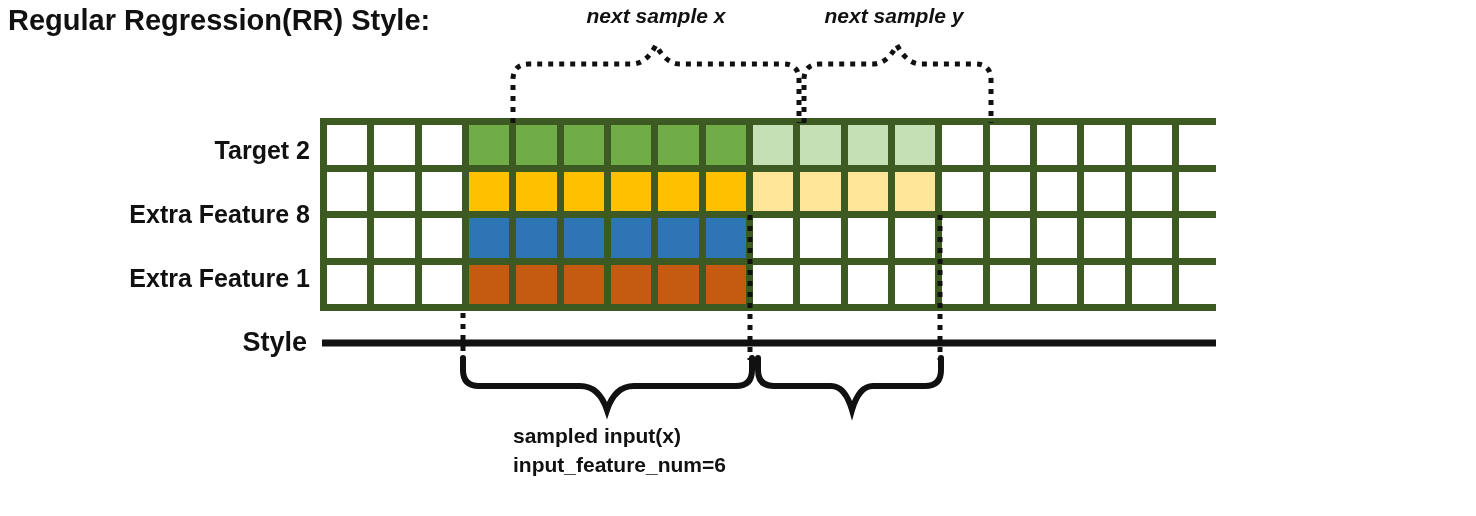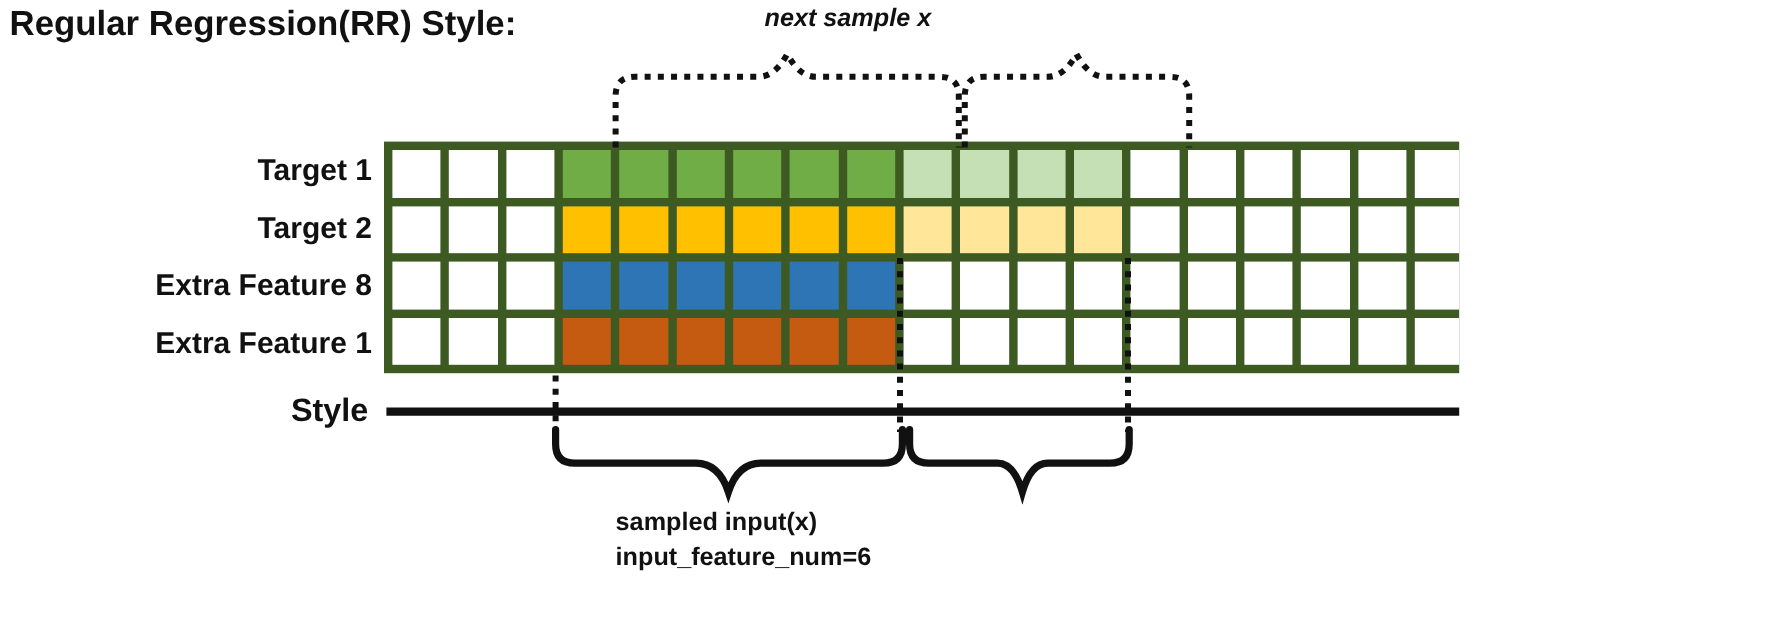--- a/index.html
+++ b/index.html
@@ -23,42 +23,42 @@
     display:grid;grid-auto-rows:1fr;gap:7px;padding:7px;box-sizing:border-box;
   }
   .grid .cell{width:100%;height:100%;}
   .svg-overlay{position:absolute;left:0;top:0;pointer-events:none;}
   .brace-dotted{fill:none;stroke:#111;stroke-width:5;stroke-dasharray:5 6;stroke-linecap:butt;}
   .vline-dotted{fill:none;stroke:#111;stroke-width:5;stroke-dasharray:5 6;stroke-linecap:butt;}
   .brace-solid{fill:none;stroke:#111;stroke-width:6;stroke-linecap:round;}
   .time-line{stroke:#111;stroke-width:7;}
   .time-head{fill:#111;}
   .ann-italic{
-    position:absolute;top:4px;width:240px;text-align:right;
+    position:absolute;top:4px;width:240px;text-align:center;
     font-size:21px;font-style:italic;font-weight:700;white-space:nowrap;
   }
   .ann-block{
     position:absolute;top:421px;font-size:21px;font-weight:700;line-height:29px;white-space:nowrap;
   }
   .time-label{
     position:absolute;left:150px;top:327px;width:157px;text-align:right;
     font-size:27px;font-weight:700;
   }
 </style>
 </head>
 <body>
 
 <div class="stage">
 
   <div class="title">Regular Regression(RR) Style:</div>
 
   <div class="ann-italic" style="left:536px;">next sample x</div>
+  <div class="ann-italic" style="left:774px;">next sample y</div>
 
   <div class="row-labels">
-    <div class="rlabel">Target 1</div>
     <div class="rlabel">Target 2</div>
     <div class="rlabel">Extra Feature 8</div>
     <div class="rlabel">Extra Feature 1</div>
   </div>
 
   <div class="grid" id="grid" style="background: rgb(60, 90, 34); grid-template-columns: repeat(24, 1fr);">
       <div class="cell" style="background: rgb(255, 255, 255);"></div>
       <div class="cell" style="background: rgb(255, 255, 255);"></div>
       <div class="cell" style="background: rgb(255, 255, 255);"></div>
       <div class="cell" style="background: rgb(112, 173, 71);"></div>

